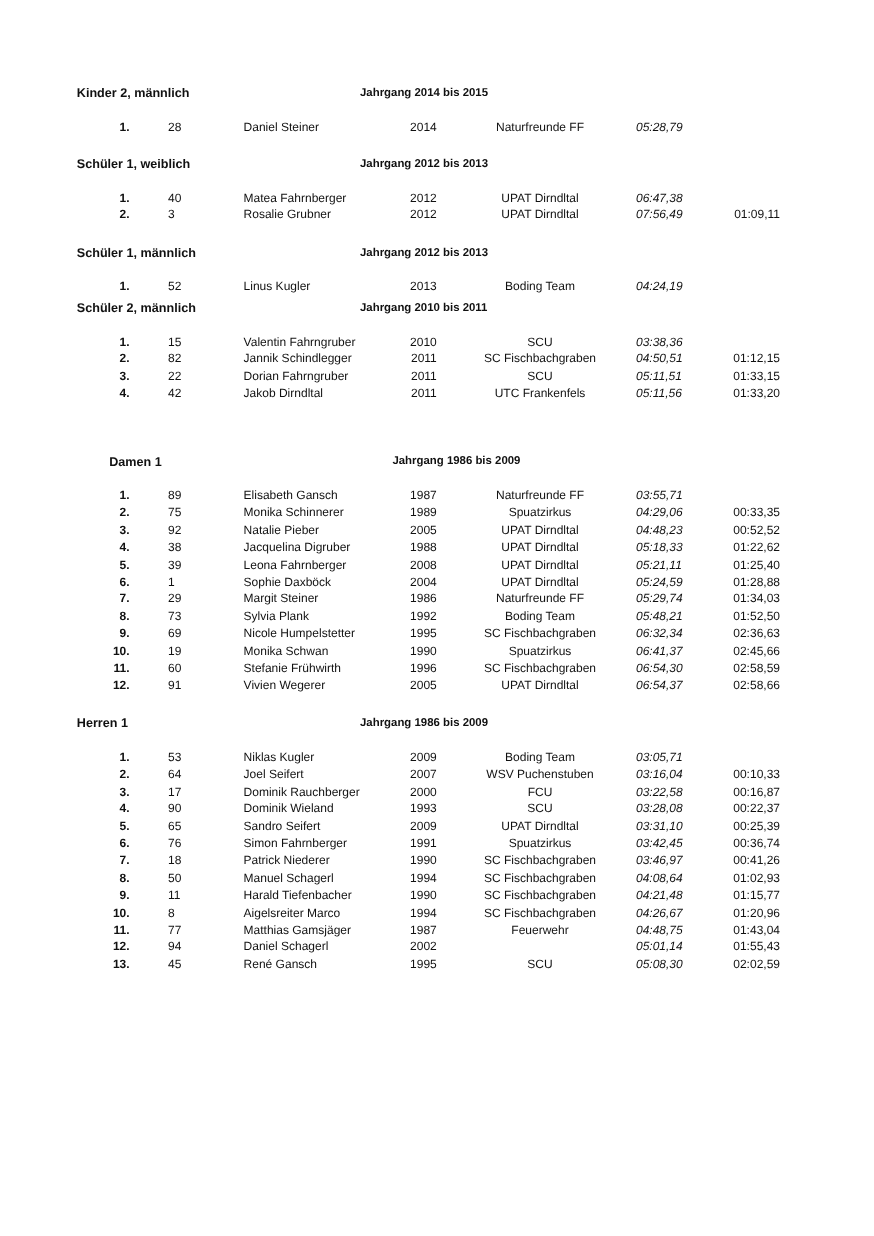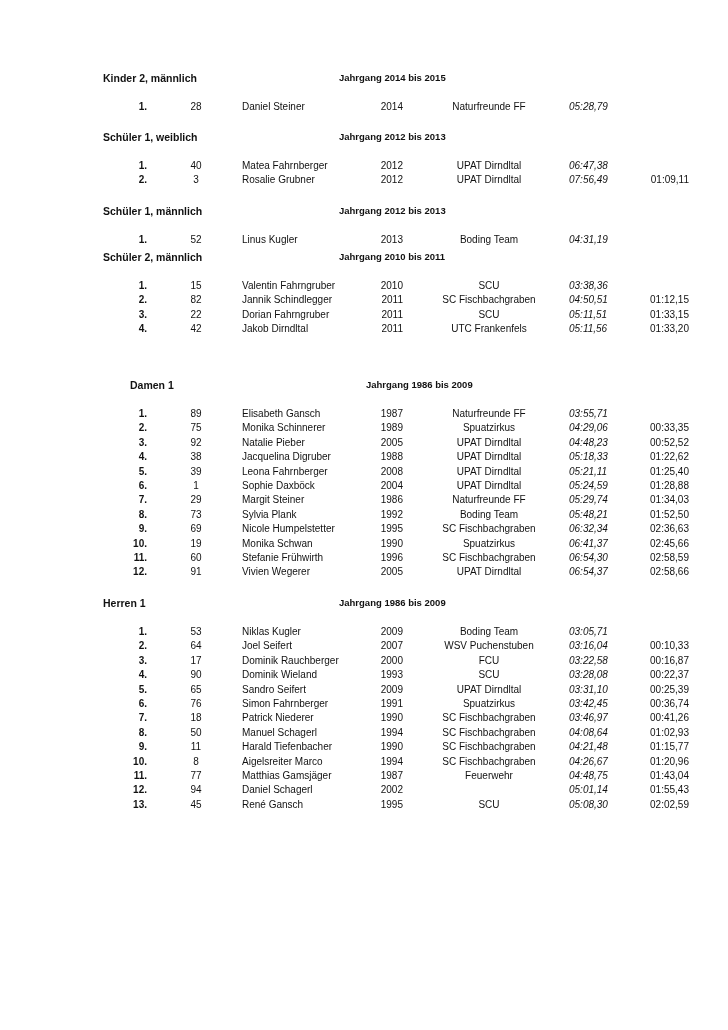--- a/index.html
+++ b/index.html
@@ -2,29 +2,29 @@
 <html><head>
 <meta charset="utf-8">
 <style>
   html, body { margin: 0; padding: 0; background: #ffffff; }
   body {
     width: 728px; height: 1030px; position: relative; overflow: hidden;
     font-family: "Liberation Sans", sans-serif; color: #111;
     font-size: 10px;
   }
   #doc { position: absolute; left: 0; top: 0; width: 728px; }
-  .section { position: absolute; left: 0; width: 672px; margin-left: 39px; }
+  .section { position: absolute; left: 0; width: 672px; }
   .sec-head { position: relative; height: 14px; }
   .sec-title { position: absolute; left: 64px; top: 0; font-weight: bold; font-size: 10.5px; }
   .sec-year { position: absolute; left: 300px; top: 0; font-weight: bold; font-size: 9.5px; }
   .rows { position: absolute; left: 0; width: 728px; }
   .row { position: relative; height: 14.4px; }
   .row span { position: absolute; top: 0; white-space: nowrap; }
   .c-rank { left: 80px; width: 28px; text-align: right; font-weight: bold; }
-  .c-bib { left: 140px; width: 34px; text-align: center; }
+  .c-bib { left: 140px; width: 34px; text-align: left; }
   .c-name { left: 203px; }
   .c-year { left: 320px; width: 44px; text-align: right; }
   .c-club { left: 385px; width: 130px; text-align: center; }
   .c-time { left: 530px; font-style: italic; }
   .c-gap { left: 600px; width: 50px; text-align: right; }
 </style>
 </head>
 <body>
 
 <div id="doc">
@@ -76,21 +76,21 @@
         <span class="sec-title">Schüler 1, männlich</span>
         <span class="sec-year">Jahrgang 2012 bis 2013</span>
       </div>
       <div class="rows" style="top: 29px;">
         <div class="row">
           <span class="c-rank">1.</span>
           <span class="c-bib">52</span>
           <span class="c-name">Linus Kugler</span>
           <span class="c-year">2013</span>
           <span class="c-club">Boding Team</span>
-          <span class="c-time">04:31,19</span>
+          <span class="c-time">04:24,19</span>
           <span class="c-gap"></span>
         </div>
       </div>
     </div>
     <div class="section" style="top: 251px;">
       <div class="sec-head">
         <span class="sec-title">Schüler 2, männlich</span>
         <span class="sec-year">Jahrgang 2010 bis 2011</span>
       </div>
       <div class="rows" style="top: 29px;">

